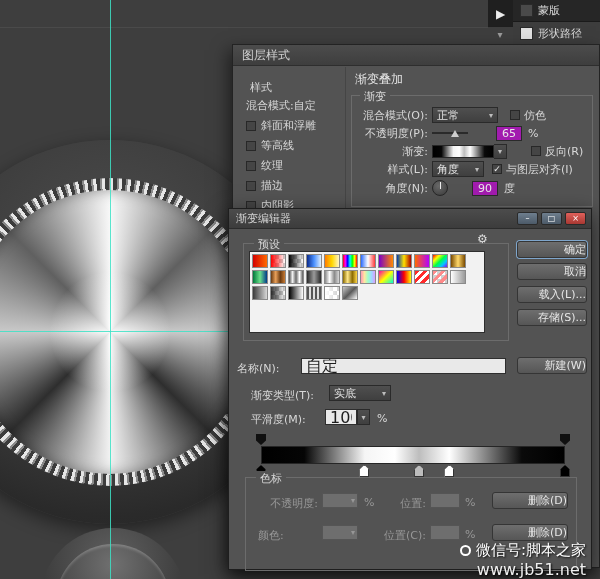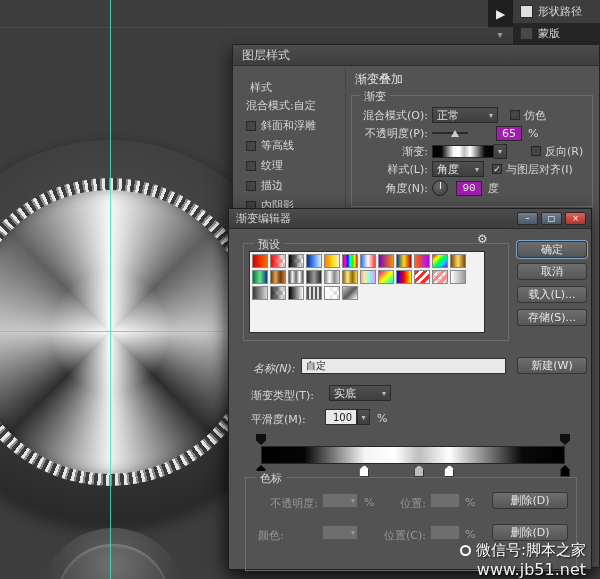--- a/index.html
+++ b/index.html
@@ -33,33 +33,33 @@
            font-size:10px;text-align:center;line-height:14px;}
   .tr-panel{position:absolute;left:513px;top:0;width:87px;height:45px;z-index:3;}
   .tr-row{height:22px;display:flex;align-items:center;gap:5px;padding-left:7px;}
   .tr-row1{background:#262626;border-bottom:1px solid #1a1a1a;}
   .tr-row2{background:#3d3d3d;height:23px;}
   .tr-ic1{width:13px;height:13px;background:#4a4a4a;border:1px solid #2a2a2a;}
   .tr-ic2{width:13px;height:13px;background:#e0e0e0;border:1px solid #2a2a2a;}
 
   
   .btn{background:linear-gradient(#6e6e6e,#565656);border:1px solid #353535;border-radius:3px;
-       color:#e6e6e6;font-size:11px;text-align:center;line-height:15px;height:17px;}
+       color:#e6e6e6;font-size:11px;text-align:right;line-height:15px;height:17px;}
   .btn-default{box-shadow:0 0 0 1px #7fa6cc;}
   .dd{background:linear-gradient(#4f4f4f,#3f3f3f);border:1px solid #2a2a2a;height:16px;
       display:flex;align-items:center;justify-content:space-between;padding:0 4px;color:#e2e2e2;}
   .dd .arr{color:#bdbdbd;font-size:8px;margin-left:4px;}
   .valbox{background:#a21caf;border:1px solid #2a2a2a;height:15px;min-width:26px;text-align:center;
           line-height:13px;color:#e8e8e8;}
   .ck{width:10px;height:10px;background:#454545;border:1px solid #282828;display:inline-flex;
       align-items:center;justify-content:center;font-size:9px;color:#eee;flex:0 0 auto;}
   .ck-row{display:flex;align-items:center;gap:5px;}
   .ckl{display:flex;align-items:center;gap:4px;}
   .dim{color:#979797;}
-  .lightfield{background:#e9e9e9;border:1px solid #2e2e2e;color:#1e1e1e;height:16px;font-size:10px;
+  .lightfield{background:#e9e9e9;border:1px solid #2e2e2e;color:#1e1e1e;height:16px;font-size:16px;
               padding:0 4px;font-family:"DejaVu Sans","Liberation Sans",sans-serif;}
   .disfield{background:#6e6e6e;border:1px solid #555;height:15px;}
 
   
   .ls{position:absolute;left:232px;top:44px;width:368px;height:524px;background:#535353;
       border:1px solid #232323;z-index:10;box-shadow:-4px 6px 16px rgba(0,0,0,.5);}
   .ls-title{height:21px;background:linear-gradient(#4c4c4c,#3e3e3e);border-bottom:1px solid #2e2e2e;
             display:flex;align-items:center;padding-left:9px;color:#d0d0d0;font-size:12px;}
   .ls-left{position:absolute;left:0;top:22px;width:113px;height:480px;border-right:1px solid #454545;}
   .ls-styles-header{position:absolute;left:17px;top:13px;}
@@ -92,21 +92,21 @@
       text-align:center;color:#fff;}
   .wb-min,.wb-max{background:linear-gradient(#6e7e8e,#4c5a68);}
   .wb-close{background:linear-gradient(#e0605a,#a83832);}
   .ge-presets-box{position:absolute;left:14px;top:34px;width:266px;height:98px;border:1px solid #6c6c6c;}
   .boxlabel{position:absolute;left:10px;top:-7px;background:#535353;padding:0 4px;}
   .ge-gear{position:absolute;left:248px;top:23px;font-size:12px;color:#dedede;z-index:1;}
   .swatch-area{position:absolute;left:20px;top:42px;width:236px;height:82px;background:#f2f2f2;
                border:1px solid #2e2e2e;padding:2px;display:flex;flex-wrap:wrap;gap:2px;align-content:flex-start;}
   .swatch{width:16px;height:14px;border:1px solid #8a8a8a;background-size:100% 100%,8px 8px;}
   .ge-btn{position:absolute;left:288px;width:70px;}
-  .ge-name-label{position:absolute;left:24px;top:152px;font-style:italic;}
+  .ge-name-label{position:absolute;left:8px;top:152px;}
   .ge-name-input{position:absolute;left:72px;top:149px;width:205px;}
   .ge-type-label{position:absolute;left:22px;top:179px;}
   .ge-type-dd{position:absolute;left:100px;top:176px;width:62px;}
   .ge-smooth-label{position:absolute;left:22px;top:203px;}
   .ge-smooth-input{position:absolute;left:96px;top:200px;width:32px;text-align:right;}
   .ge-smooth-arr{position:absolute;left:128px;top:200px;width:13px;height:16px;
         background:linear-gradient(#4f4f4f,#3f3f3f);border:1px solid #2a2a2a;color:#bdbdbd;
         font-size:8px;text-align:center;line-height:15px;}
   .ge-smooth-unit{position:absolute;left:148px;top:203px;}
   .ge-grad-wrap{position:absolute;left:32px;top:225px;width:304px;height:52px;}
@@ -140,27 +140,27 @@
   <div class="knob2-bezel"></div>
   <div class="knob2-face"></div>
   <div class="guide-v"></div>
   <div class="guide-h"></div>
 
   <div class="tr-strip">
     <span>▶</span>
   </div>
   <div class="tr-chev">▾</div>
   <div class="tr-panel">
+    <div class="tr-row tr-row1">
+      <span class="tr-ic1"></span>
+      <span>蒙版</span>
+    </div>
     <div class="tr-row tr-row2">
       <span class="tr-ic2"></span>
       <span>形状路径</span>
-    </div>
-    <div class="tr-row tr-row1">
-      <span class="tr-ic1"></span>
-      <span>蒙版</span>
     </div>
   </div>
 
   <div class="ls">
     <div class="ls-title">
       <span>图层样式</span>
     </div>
     <div class="ls-left">
       <div class="ls-styles-header">样式</div>
       <div class="ls-blend">混合模式:自定</div>
@@ -237,21 +237,21 @@
           <span class="ck">✓</span>
           <span>与图层对齐(I)</span>
         </div>
       </div>
 
       <div class="ls-row lr5">
         <span class="ls-lab">角度(N):</span>
         <div class="dial">
           <div class="dial-needle"></div>
         </div>
-        <span class="valbox" style="margin-left:8px;font-family:Liberation Mono, monospace;">90</span>
+        <span class="valbox" style="margin-left:24px;">90</span>
         <span style="margin-left:6px;">度</span>
       </div>
     </div>
   </div>
 
   <div class="ge">
     <div class="ge-title">
       <span>渐变编辑器</span>
       <div class="winbtns">
         <span class="wb wb-min">–</span>

